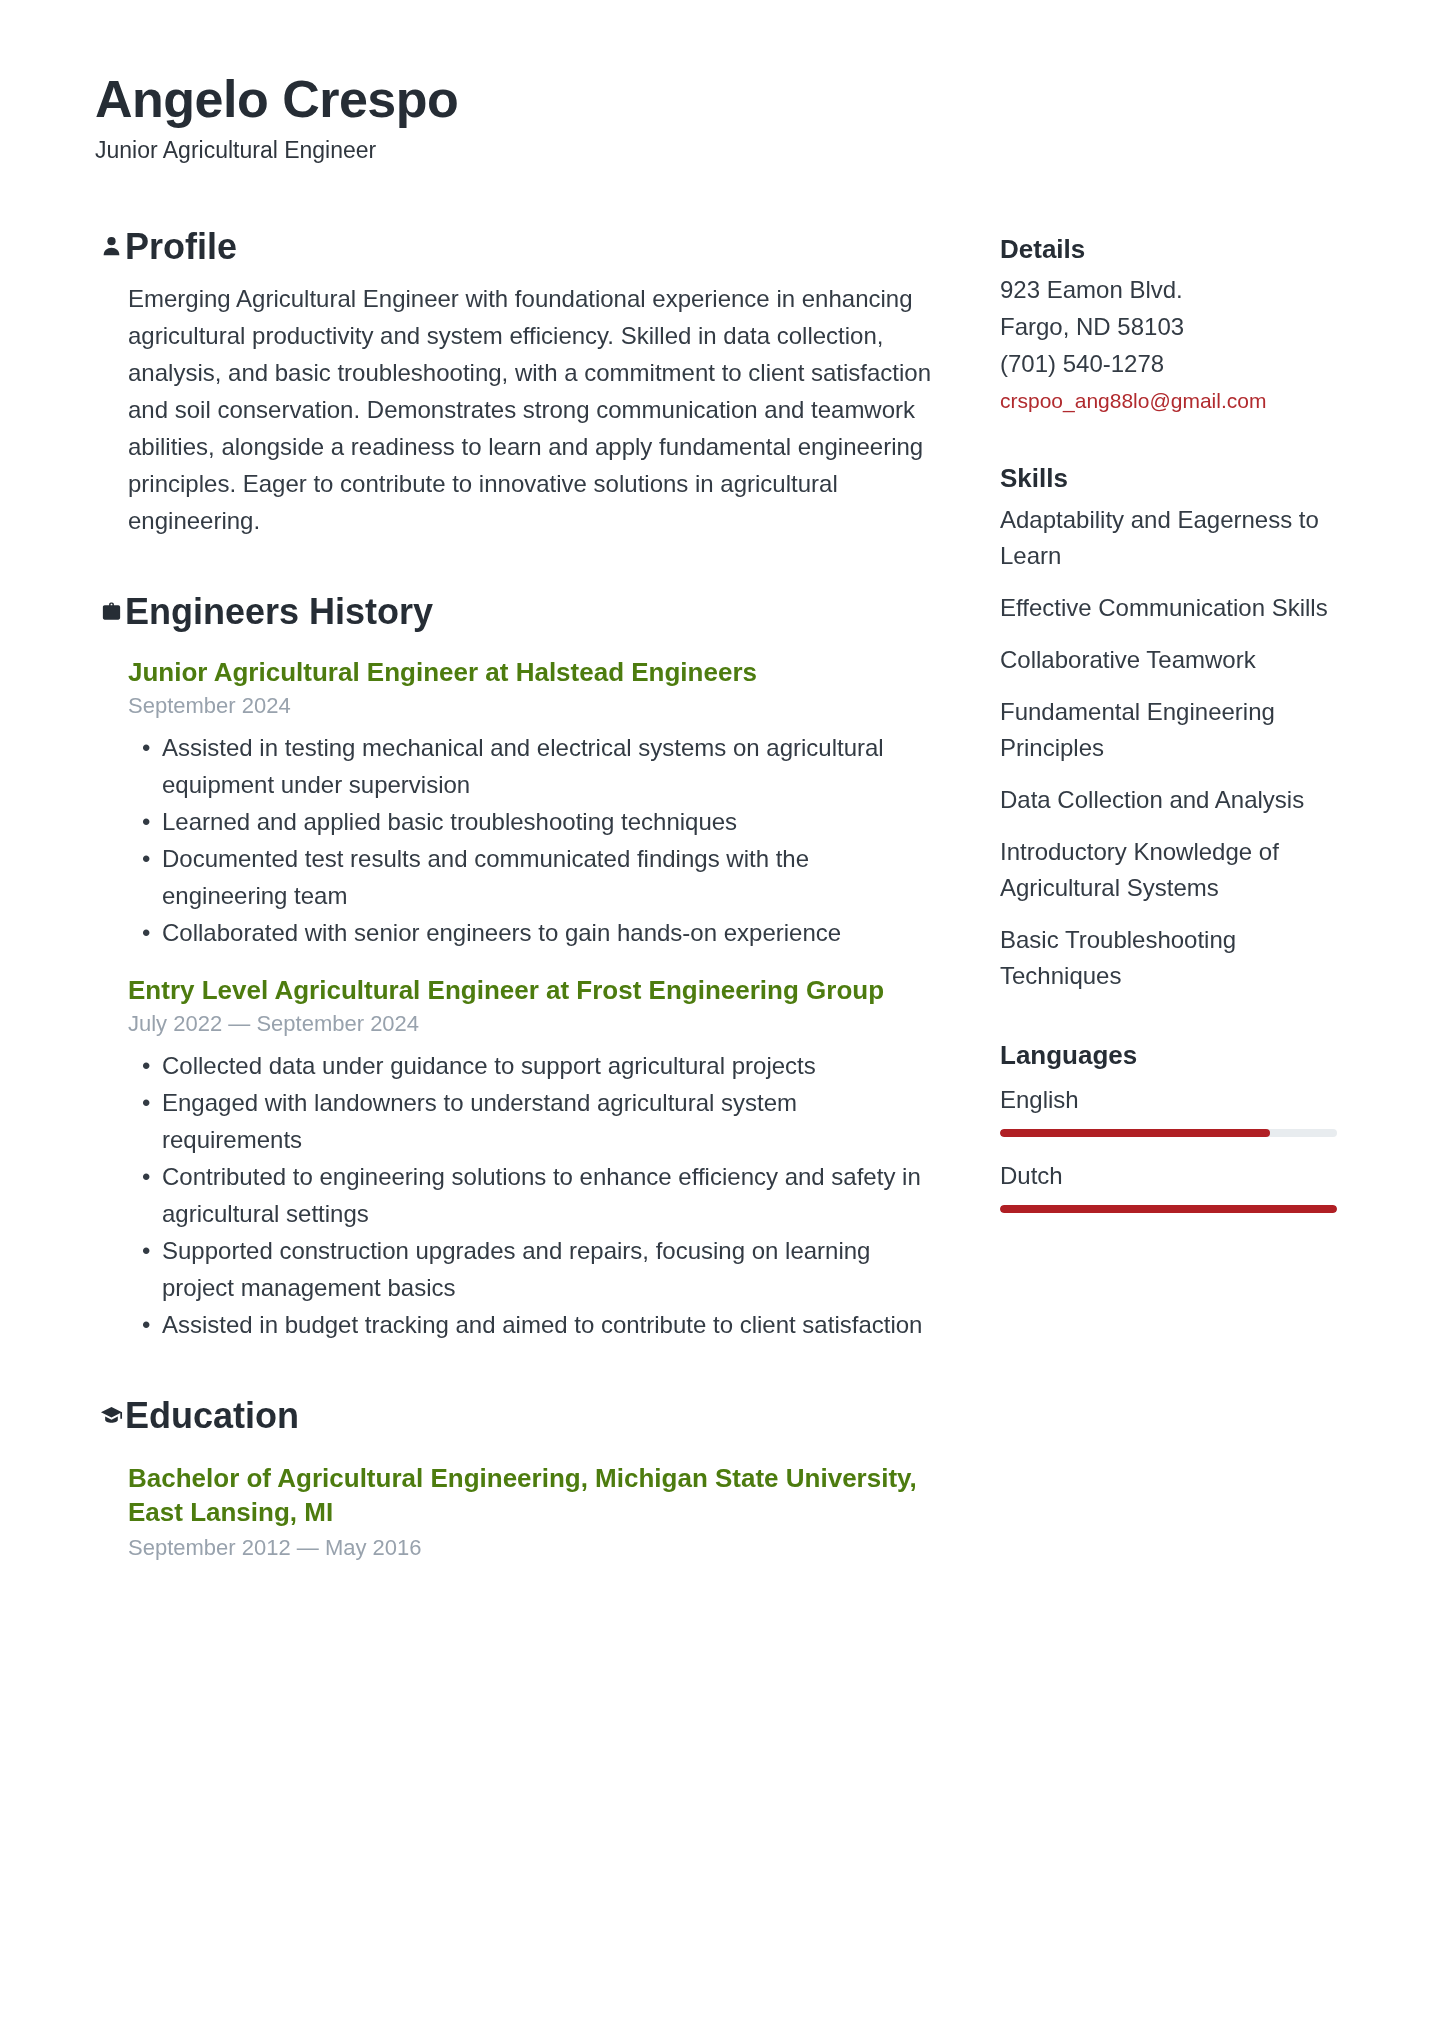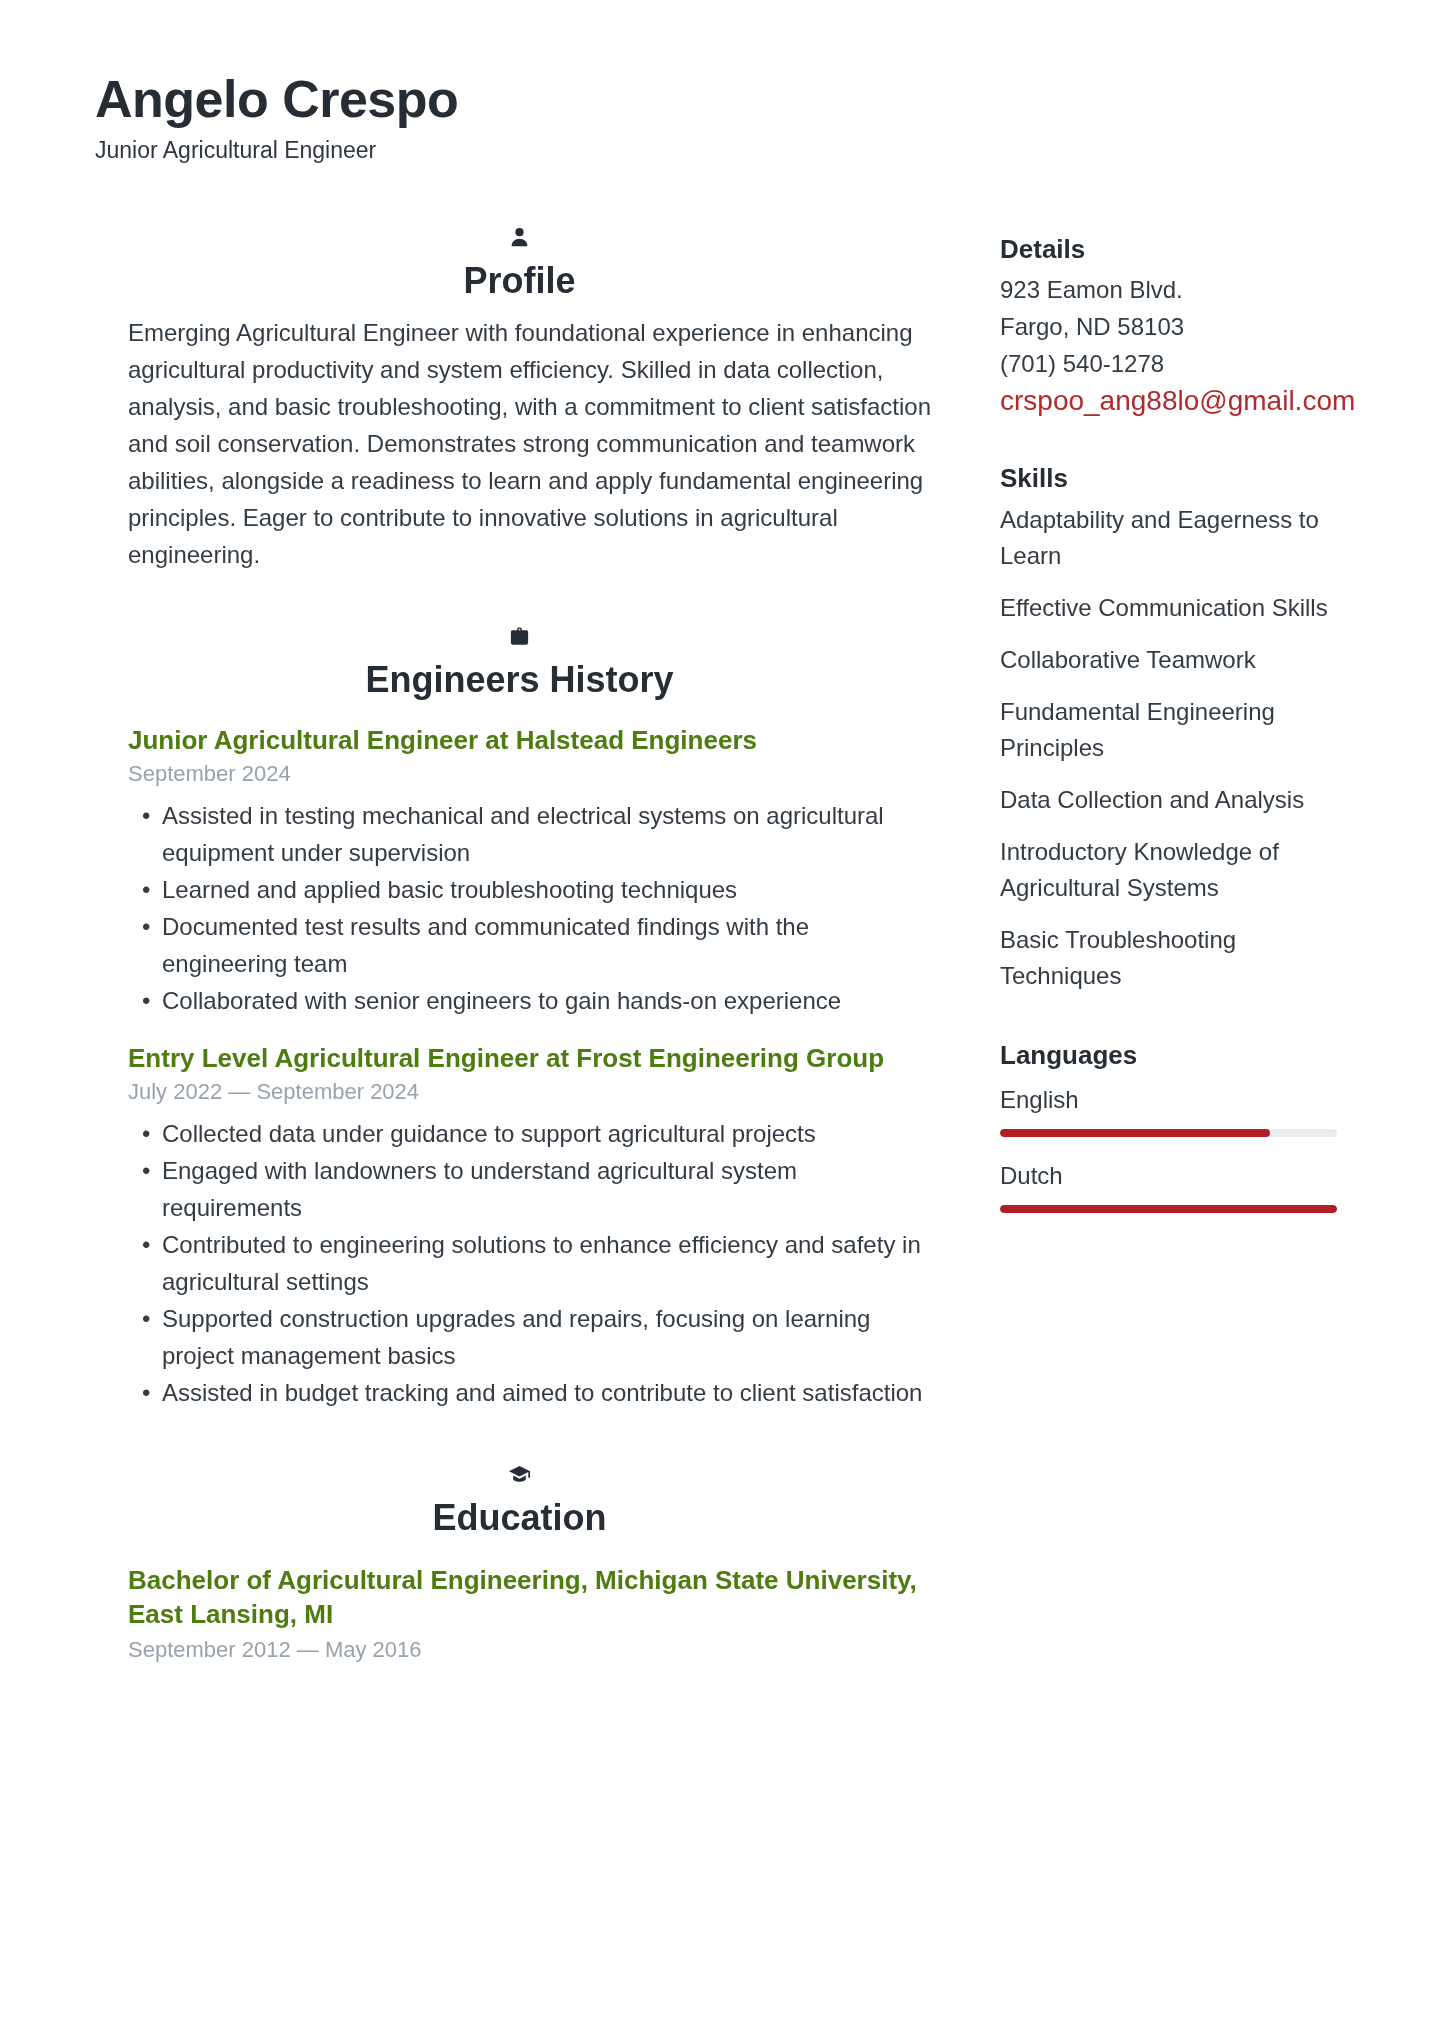--- a/index.html
+++ b/index.html
@@ -27,21 +27,21 @@
     color: #2f363e;
   }
   .columns { display: flex; align-items: flex-start; }
   .main { width: 845px; margin-left: 95px; }
   .sidebar { width: 337px; margin-left: 60px; }
 
   .section-profile { margin-top: 62px; }
   .section-employment { margin-top: 52px; }
   .section-education { margin-top: 52px; }
 
-  .sec-head { display: flex; align-items: center; gap: 10px; padding-left: 4px; flex-direction: column; }
+  .sec-head { display: flex; align-items: center; gap: 2px; padding-left: 4px; }
   .sec-head .icon { width: 24px; height: 24px; display: inline-flex; align-items: center; justify-content: center; }
   .sec-head .icon svg { width: 23px; height: 23px; fill: #262d35; }
   .sec-title { font-size: 36px; font-weight: 700; color: #262d35; }
 
   .body-text {
     margin: 12px 0 0 33px;
     width: 812px;
     font-size: 24px;
     line-height: 37px;
     color: #333b44;
@@ -75,21 +75,21 @@
   }
   .edu-entry { margin: 24px 0 0 33px; }
   .edu-entry .date { margin-top: 6px; }
 
   .side-details { margin-top: 70px; }
   .side-title { font-size: 26px; font-weight: 700; color: #262d35; }
   .side-line { font-size: 24px; line-height: 37px; color: #333b44; }
   .side-details .side-line:first-of-type { margin-top: 6px; }
   .email-link {
     display: block;
-    font-size: 28px;
+    font-size: 21px;
     line-height: 37px;
     color: #b12a2e;
     text-decoration: none;
     cursor: pointer;
   }
   .side-skills { margin-top: 44px; }
   .skill-item { font-size: 24px; line-height: 36px; color: #333b44; margin-top: 16px; }
   .side-skills .skill-item:first-of-type { margin-top: 8px; }
 
   .side-languages { margin-top: 46px; }

